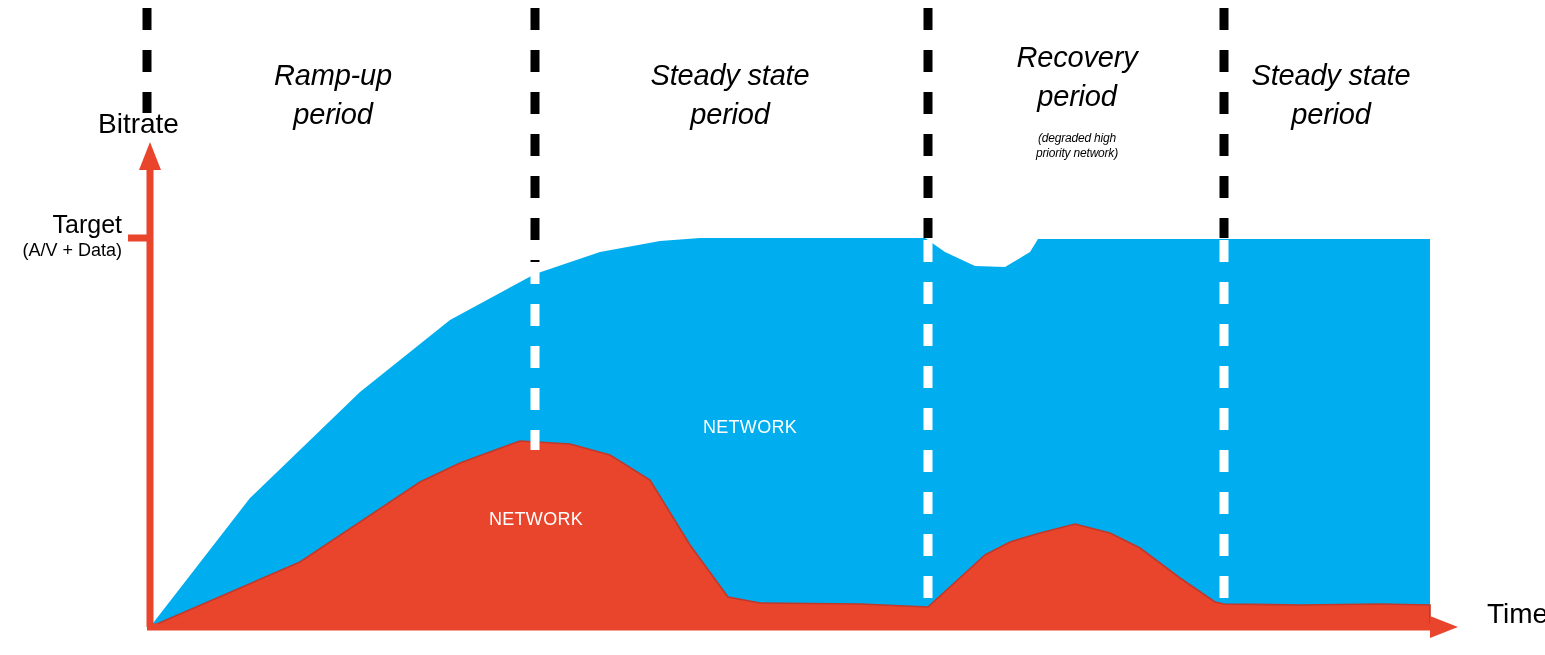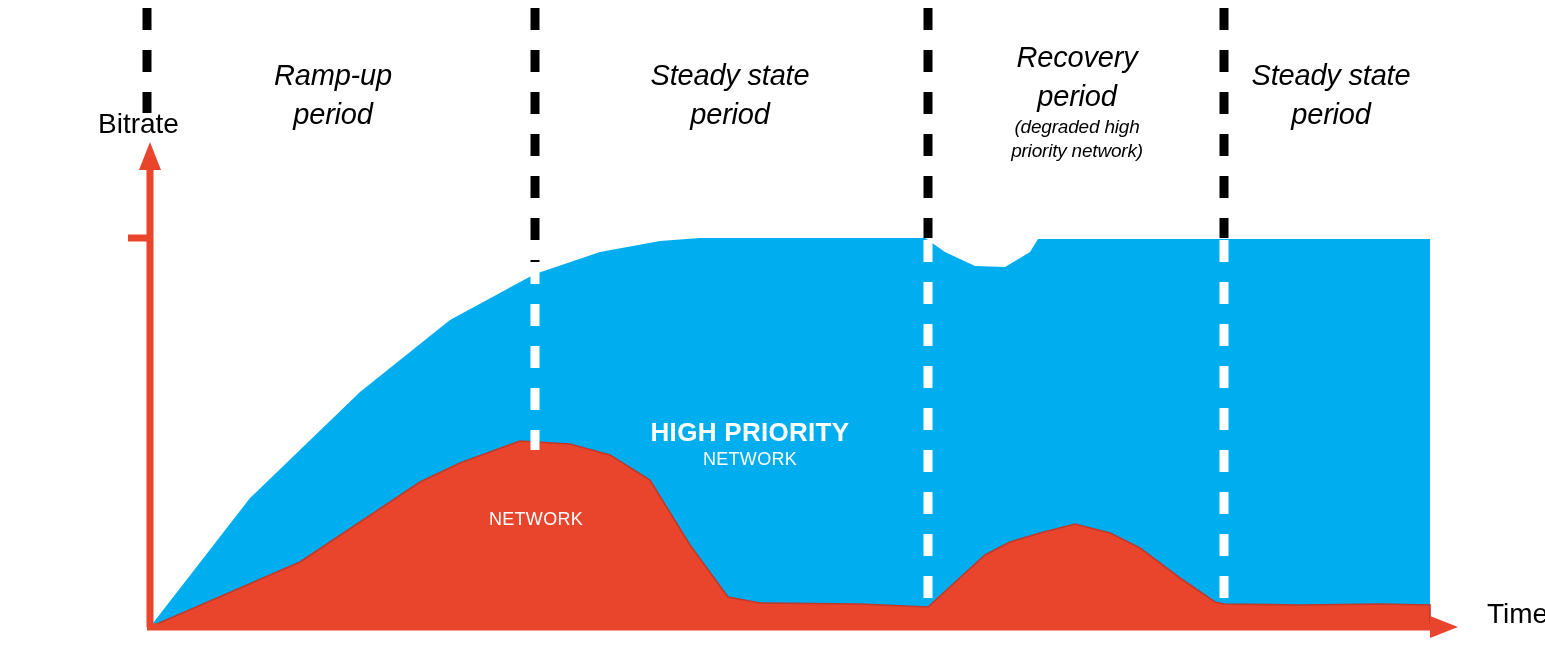--- a/index.html
+++ b/index.html
@@ -31,23 +31,23 @@
     color: #000000;
     font-size: 29px;
     line-height: 1.32;
     font-weight: 400;
     white-space: pre-line;
     letter-spacing: -0.2px;
     font-style: italic;
   }
   .phase-sub {
     display: block;
-    font-size: 19px;
+    font-size: 12px;
     line-height: 1.26;
-    margin-top: 0;
+    margin-top: 16px;
   }
   .axis-label {
     position: absolute;
     color: #000000;
     font-size: 28px;
     line-height: 1.2;
     white-space: nowrap;
   }
   .target-label {
     position: absolute;
@@ -144,23 +144,26 @@
   </div>
 
   <div class="axis-label" style="left:98px; top:107px;">
     <span>Bitrate</span>
   </div>
 
   <div class="axis-label" style="left:1466px; top:597px;margin-left:21px;">
     <span>Time</span>
   </div>
 
+  <div class="target-label" style="left:0px; top:210px; width:122px;">
+    <span class="t-main">Target</span>
+    <span class="t-sub">(A/V + Data)</span>
+  </div>
 
   <div class="series-label" style="left:620px; top:417px; width:260px;">
-    <span class="s-top">HIGH PRIORITY</span>
     <span class="s-bot">NETWORK</span>
   </div>
 
   <div class="series-label" style="left:406px; top:509px; width:260px;">
     <span class="s-bot">NETWORK</span>
   </div>
 
 </div>
 
 </body></html>

